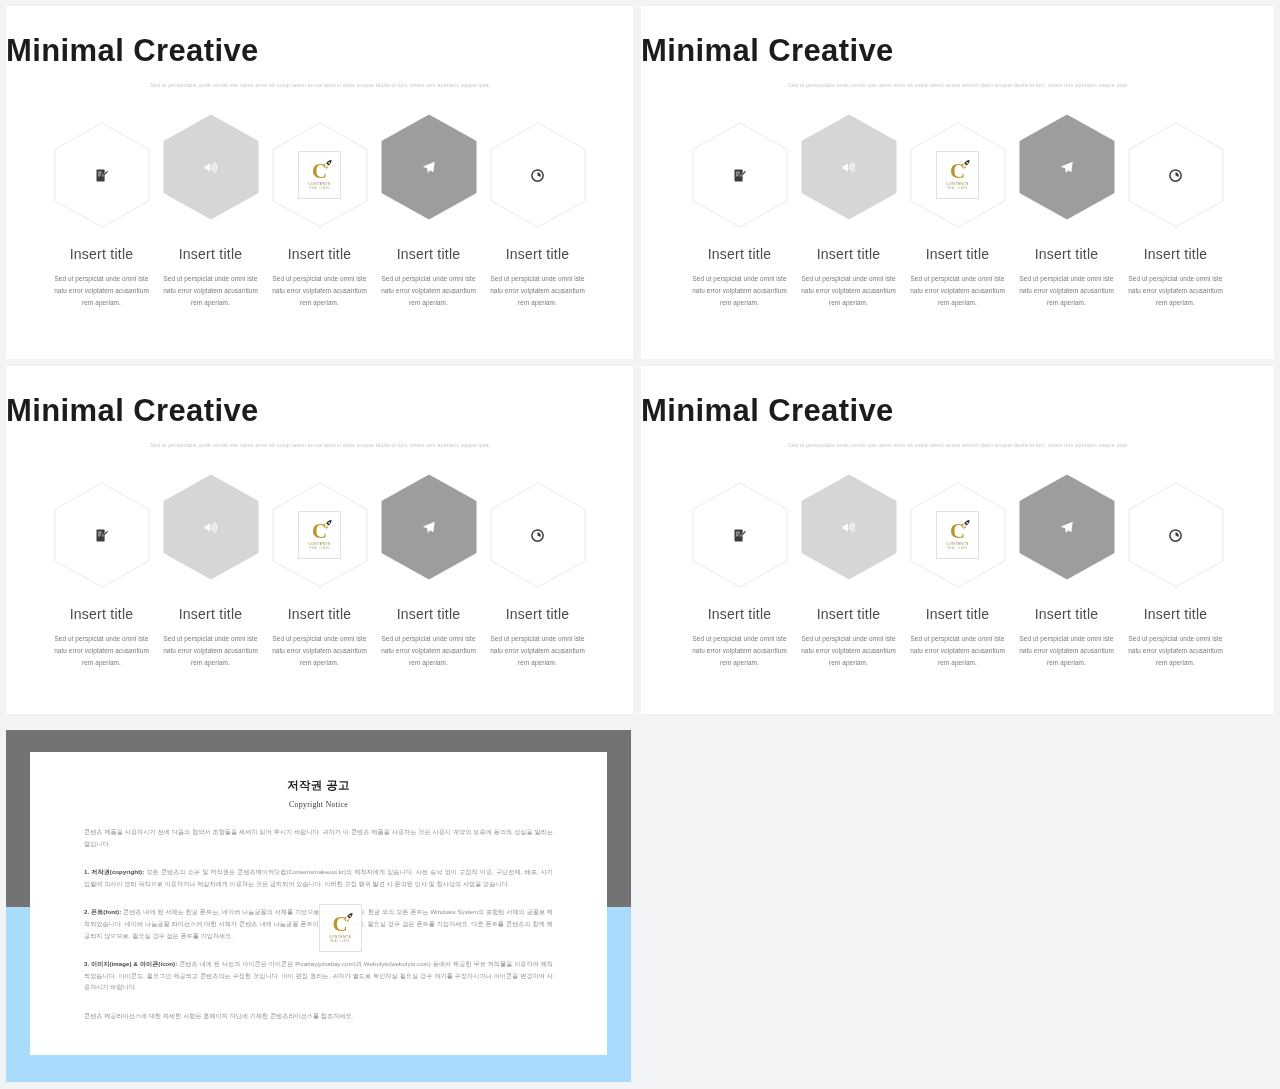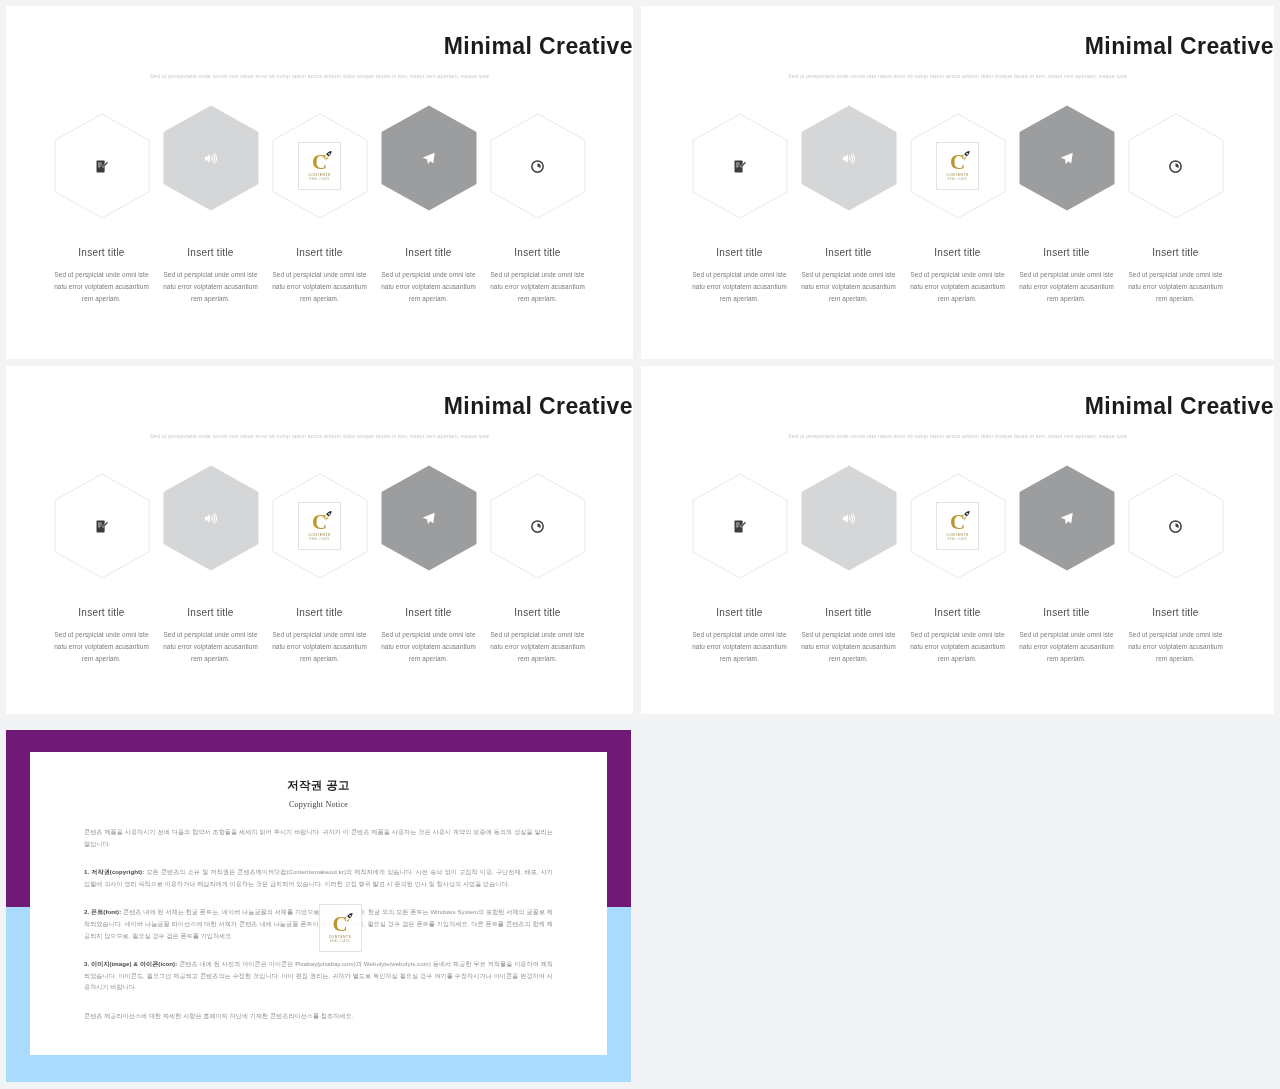--- a/index.html
+++ b/index.html
@@ -28,23 +28,23 @@
   .panel.p3 { grid-column: 1; grid-row: 2; margin: 3px 4px 4px 6px; }
   .panel.p4 { grid-column: 2; grid-row: 2; margin: 3px 6px 4px 4px; }
 
   .slide-inner {
     position: absolute;
     left: 0; right: 0;
     top: 0;
   }
 
   .slide-title {
-    text-align: right;
+    text-align: left;
     font-weight: bold;
-    font-size: 23px;
+    font-size: 31px;
     letter-spacing: 0.4px;
     color: #1c1c1c;
     margin-top: 27px;
   }
   .slide-sub {
     text-align: center;
     font-size: 5.4px;
     letter-spacing: 0.14px;
     color: #c6c8cb;
     margin-top: 13px;
@@ -87,23 +87,23 @@
     align-items: center;
     justify-content: center;
   }
   .hex-icon svg { display: block; }
 
   
   .hex-col.up   .hex-wrap { transform: translateY(-2px); }
   .hex-col.down .hex-wrap { transform: translateY(6px); }
 
   .item-title {
-    font-size: 10px;
+    font-size: 14px;
     color: #4b4b4b;
-    margin-top: 34px;
+    margin-top: 24px;
     letter-spacing: 0.25px;
   }
   .item-body {
     font-size: 6.4px;
     line-height: 12.2px;
     color: #77797c;
     text-align: center;
     margin-top: 11px;
     width: 104px;
     letter-spacing: 0.1px;
@@ -134,21 +134,21 @@
   .wm-rocket {
     position: absolute;
     top: 6px; right: 6px;
     width: 14px; height: 14px;
   }
 
   
   .copy-panel {
     grid-column: 1; grid-row: 3;
     margin: 12px 6px 7px 6px;
-    background: #701a75;
+    background: #737373;
     position: relative;
     overflow: hidden;
   }
   .copy-panel .lower-blue {
     position: absolute;
     left: 0; right: 0; bottom: 0;
     height: 175px;
     background: #a9dcfc;
   }
   .copy-sheet {

